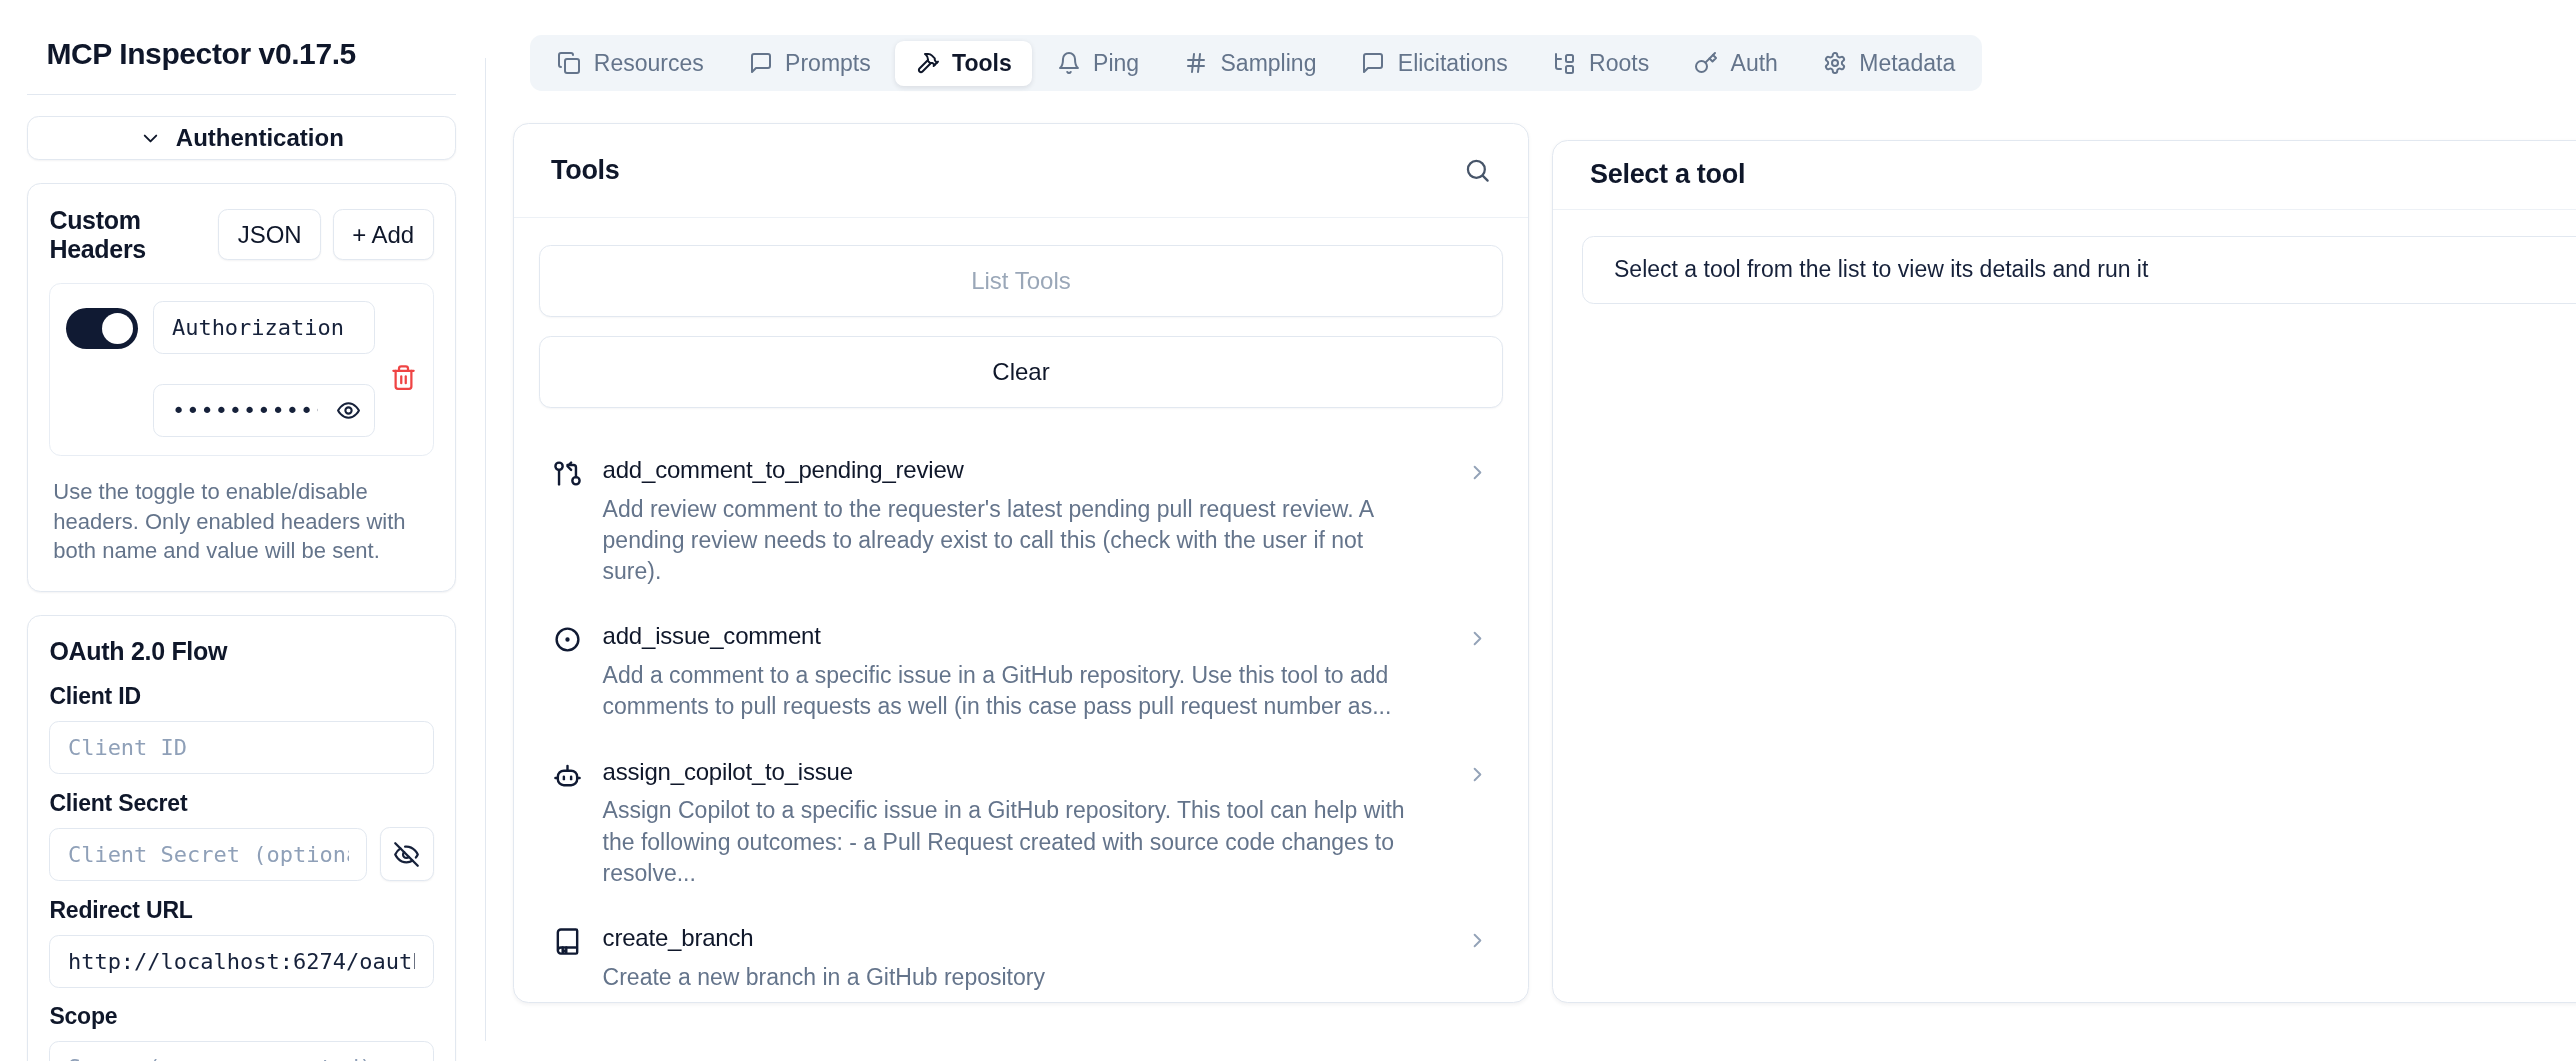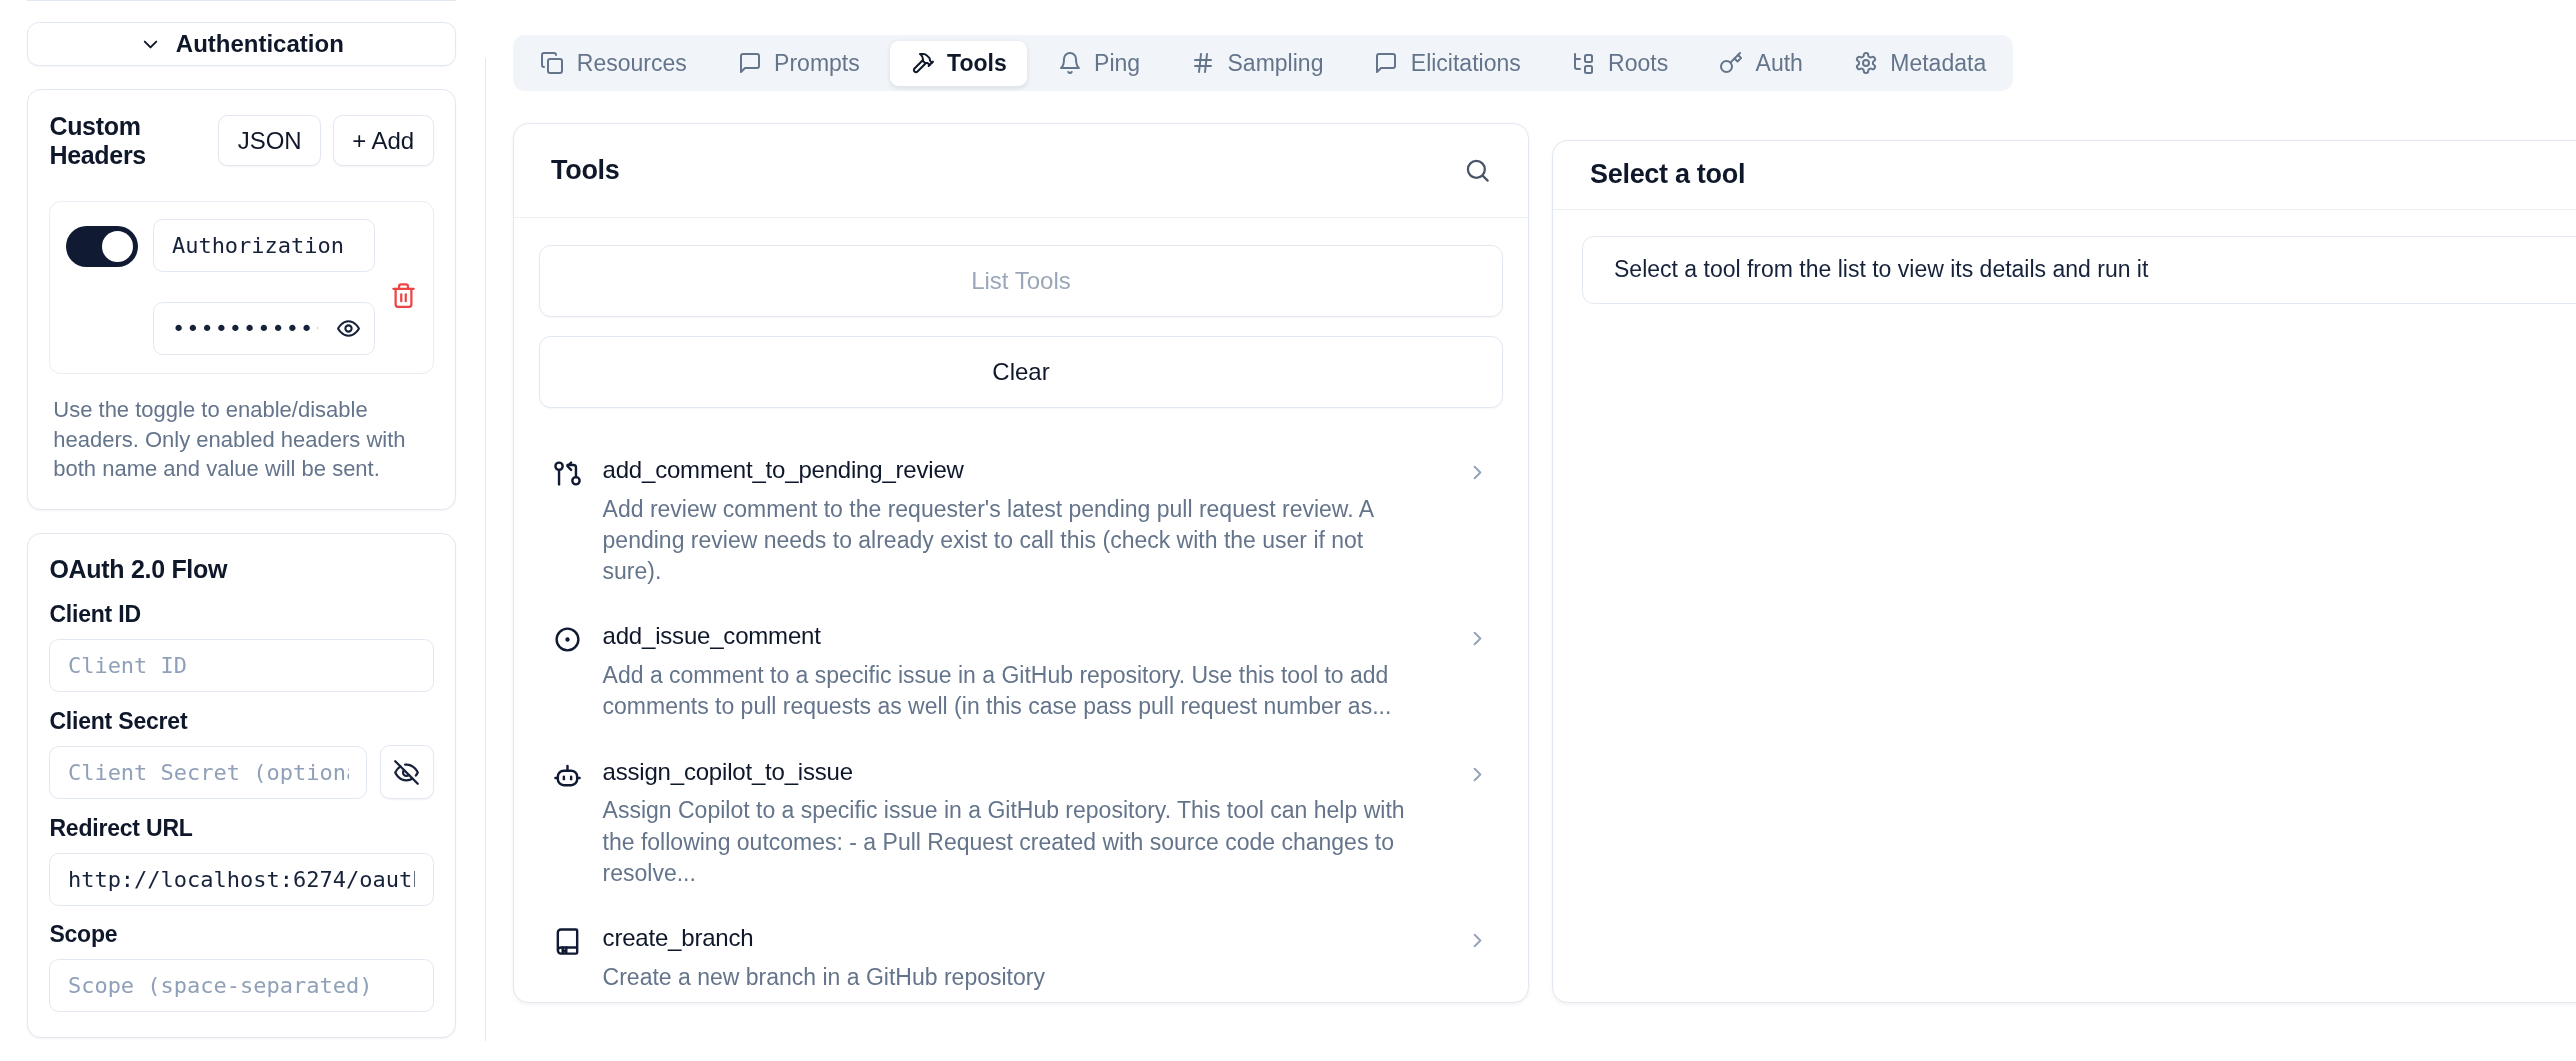--- a/index.html
+++ b/index.html
@@ -21,21 +21,21 @@
     display:flex; align-items:center; justify-content:center; gap:13.6px;
     font-size:24px; font-weight:600; color:#0f172a; cursor:pointer;
     box-shadow:0 1px 1.9px rgba(15,23,42,.05); margin-bottom:23px;
     font-family:inherit;
   }
   .card {
     background:#fff; border:1px solid #e2e8f0; border-radius:13.6px;
     box-shadow:0 1px 1.9px rgba(15,23,42,.05); margin-bottom:23px;
   }
   .ch-card { padding:21.4px 21.4px 25px; }
-  .ch-header { display:flex; align-items:center; gap:11.7px; margin-bottom:31px; }
+  .ch-header { display:flex; align-items:center; gap:11.7px; margin-bottom:19px; }
   .ch-title { flex:1; font-size:25px; font-weight:700; letter-spacing:-0.3px; }
   .small-btn {
     background:#fff; border:1px solid #e2e8f0; border-radius:9.7px; padding:10.7px 18.4px;
     font-size:24px; color:#0f172a; cursor:pointer; box-shadow:0 1px 1.9px rgba(15,23,42,.05);
     font-family:inherit; white-space:nowrap;
   }
   .header-item { border:1px solid #e8edf4; border-radius:11.7px; padding:17.5px 15.5px; display:flex; gap:15.5px; }
   .toggle { width:72px; height:41px; border-radius:20.4px; background:#101a33; position:relative; flex:0 0 auto; margin-top:6.8px; cursor:pointer; border:none; }
   .toggle .knob { position:absolute; top:4.9px; right:4.9px; width:31px; height:31px; border-radius:50%; background:#fff; }
   .hi-fields { flex:1; display:flex; flex-direction:column; gap:30px; min-width:0; }
@@ -58,22 +58,22 @@
   .icon-btn-sq {
     width:54px; height:54px; flex:0 0 auto; background:#fff; border:1px solid #e2e8f0; border-radius:9.7px;
     display:flex; align-items:center; justify-content:center; color:#16213a; cursor:pointer;
     box-shadow:0 1px 1.9px rgba(15,23,42,.05);
   }
 
   .v-separator { position:absolute; left:485px; top:58px; height:983px; width:1px; background:#e2e8f0; }
 
   
   .tab-strip {
-    position:absolute; left:513px; top:35px; height:56px;
-    display:flex; align-items:center; gap:10px; padding:5.8px 6.8px;
+    position:absolute; left:530px; top:35px; height:56px;
+    display:flex; align-items:center; gap:4px; padding:5.8px 6.8px;
     background:#f1f5f9; border-radius:11.7px;
   }
   .tab {
     display:flex; align-items:center; gap:12.6px; height:45px; padding:0 20.4px;
     border:none; background:transparent; border-radius:8.7px;
     font-size:23px; color:#64748b; cursor:pointer; font-family:inherit; white-space:nowrap;
   }
   .tab.active { background:#ffffff; color:#0f172a; font-weight:600; box-shadow:0 1.9px 4.9px rgba(15,23,42,.10); }
 
   
@@ -109,20 +109,21 @@
   .empty-box {
     border:1px solid #e2e8f0; border-radius:11.7px; height:68px;
     display:flex; align-items:center; padding:0 31px;
     font-size:23px; color:#16213a;
   }
 </style>
 </head>
 <body>
 
 <aside class="sidebar">
+  <h1 class="app-title">MCP Inspector v0.17.5</h1>
   <div class="title-divider"></div>
 
   <button class="auth-button">
     <span>
       <svg width="23" height="23" viewBox="0 0 24 24" fill="none" stroke="currentColor" stroke-width="2" stroke-linecap="round" stroke-linejoin="round">
           <path d="m6 9 6 6 6-6"></path>
         </svg>
     </span>
     <span>Authentication</span>
   </button>

